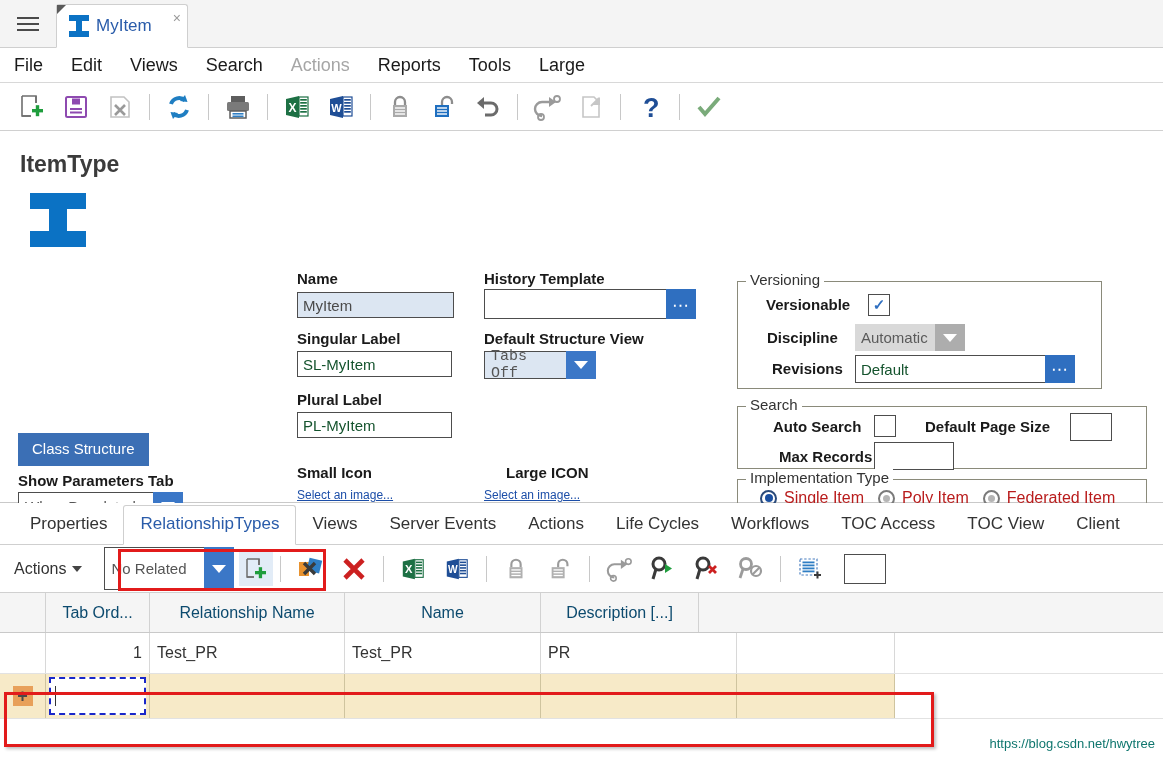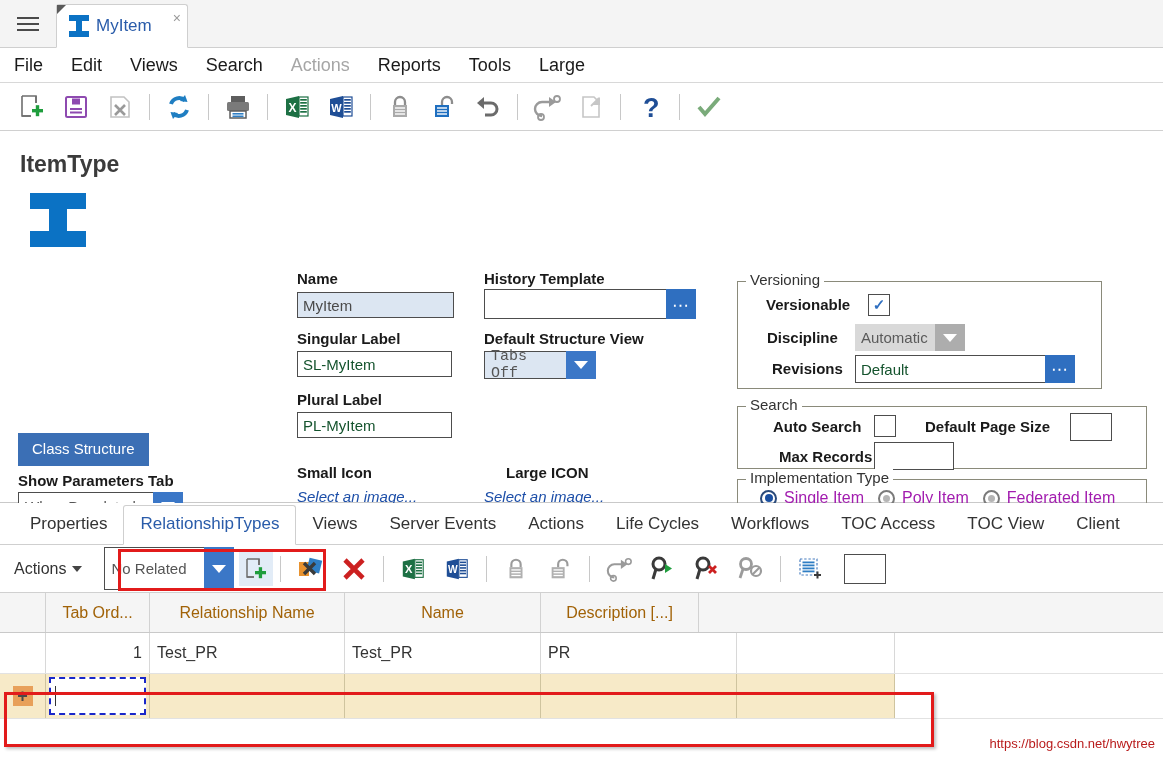--- a/index.html
+++ b/index.html
@@ -133,21 +133,21 @@
     content:""; border-left:7px solid transparent; border-right:7px solid transparent;
     border-top:8px solid #ffffff;
   }
   .ellipsisbtn{
     width:30px; background:#2f6fc0; color:#fff;
     display:flex; align-items:flex-end; justify-content:center;
     font-size:17px; letter-spacing:1px; line-height:1;
     padding-bottom:5px;
   }
   .alink{
-    font-size:15px; color:#1c4ea8; text-decoration:underline; cursor:pointer;font-style:italic;
+    font-size:12px; color:#1c4ea8; text-decoration:underline; cursor:pointer;
   }
 
   
   .grp{ position:absolute; border:1px solid #8a8a7a; }
   .grp > .gt{
     position:absolute; top:-11px; left:8px; background:#ffffff;
     padding:0 4px; font-size:15px; color:#333;
   }
   .chk{
     width:22px; height:22px; border:1px solid #4d4d4d; background:#fff;
@@ -195,39 +195,39 @@
   .caret{ border-left:5px solid transparent; border-right:5px solid transparent; border-top:6px solid #444; }
 
   .redbox{ position:absolute; border:3px solid #e21b1b; pointer-events:none; }
 
   
   .grid{ background:#fff; }
   .ghead{ display:flex; height:40px; background:#f5f5f5; border-bottom:1px solid #c9c9c9;}
   .gh{
     border-right:1px solid #d2d2d2;
     display:flex; align-items:center; justify-content:center;
-    font-size:16px; color:#a16207;
+    font-size:16px; color:#0c4a6e;
   }
   .grow{ display:flex; height:41px; border-bottom:1px solid #e2e2e2;}
   .gc{ border-right:1px solid #d8d8d8; display:flex; align-items:center; font-size:16px; color:#333; padding:0 7px; }
   .grow.newrow{ background:#f7eac8; height:45px; }
   .grow.newrow .gc{ background:#f7eac8; border-right:1px solid #cfc49f; }
   .editcell{
     background:#ffffff; border:2px dashed #1a27c9; width:100%; height:38px;
     display:flex; align-items:center; padding-left:4px;
   }
   .caret-bar{ width:1px; height:20px; background:#333; }
   .plusglyph{
     width:20px; height:20px; background:#e8a05a;
     display:flex; align-items:center; justify-content:center;
     color:#4a4a4a; font-size:18px; font-weight:bold; line-height:1;
   }
   .watermark{
     position:absolute; right:8px; bottom:12px;
-    font-size:13px; color:#b91c1c;
+    font-size:13px; color:#0f766e;
   }
   svg{ display:block; }
 </style>
 </head>
 <body>
 
 <div class="titlebar">
   <div class="hamburger">
     <div class="bars">
         <span></span>
@@ -487,21 +487,21 @@
     <div class="lbl" style="position:absolute;left:35px;top:11px;">Auto Search</div>
     <div class="chk" style="position:absolute;left:136px;top:8px;"></div>
     <div class="lbl" style="position:absolute;left:187px;top:11px;">Default Page Size</div>
     <input class="fld" style="position: absolute; left: 332px; top: 6px; width: 42px; height: 28px;" value="">
     <div class="lbl" style="position:absolute;left:41px;top:41px;">Max Records</div>
     <input class="fld" style="position: absolute; left: 136px; top: 35px; width: 80px; height: 28px;" value="">
   </div>
 
   <div class="grp" style="left:737px;top:348px;width:410px;height:42px;">
     <div class="gt">Implementation Type</div>
-    <div style="position:absolute;left:22px;top:9px;display:flex;align-items:center;gap:7px;font-size:16px;color:#a21caf;">
+    <div style="position:absolute;left:22px;top:9px;display:flex;align-items:center;gap:7px;font-size:16px;color:#b91c1c;">
       <span class="radio">
           <i></i>
         </span>
       <span>Single Item</span>
       <span class="radio off" style="margin-left:7px;">
           <i></i>
         </span>
       <span>Poly Item</span>
       <span class="radio off" style="margin-left:7px;">
           <i></i>

